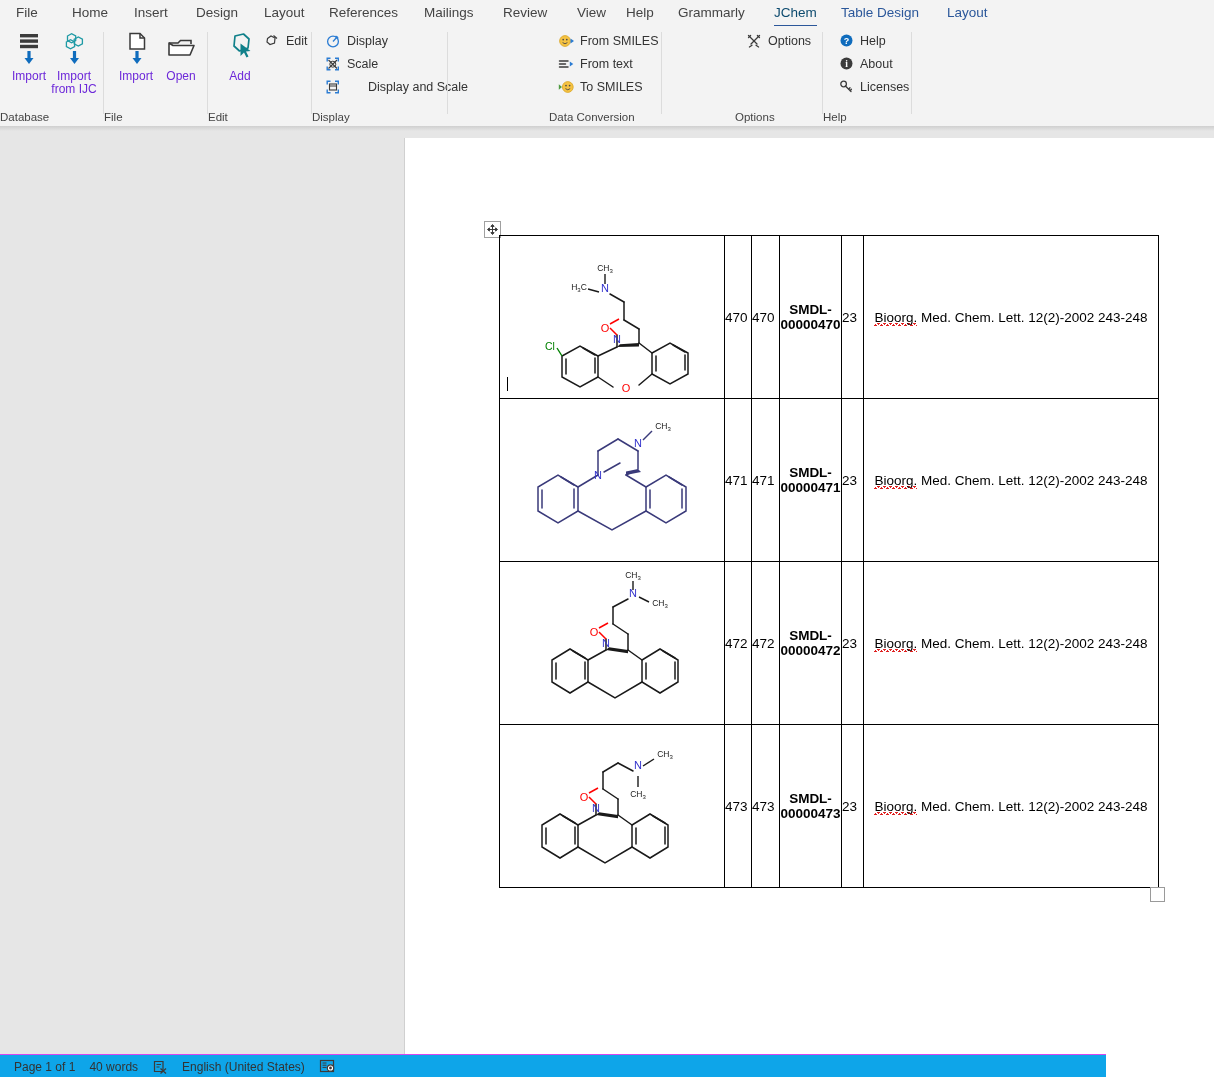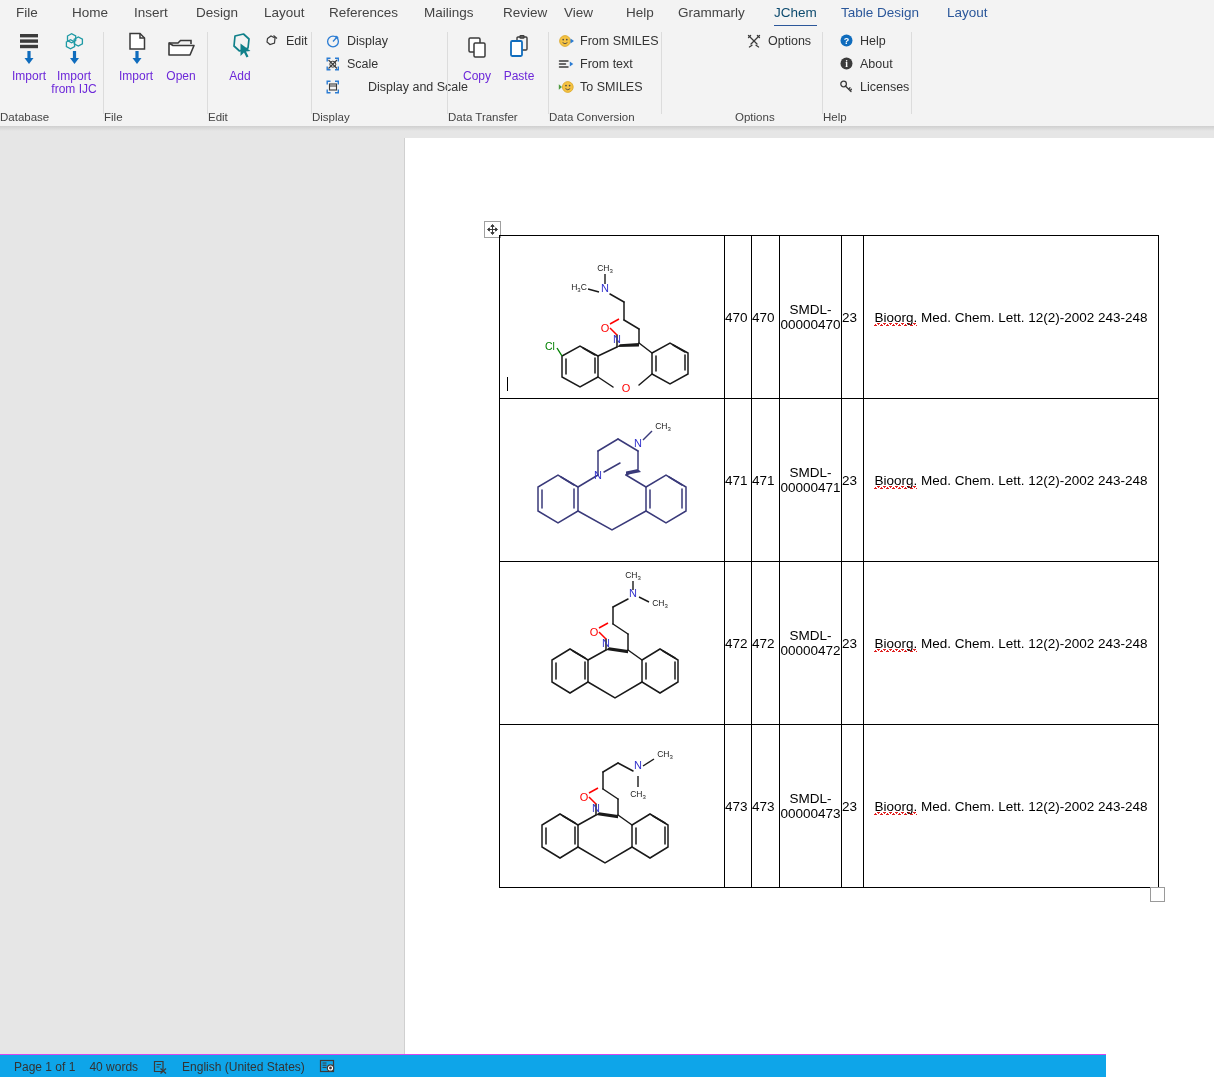--- a/index.html
+++ b/index.html
@@ -100,21 +100,21 @@
     border:1px solid #000000;
     font-size:13.5px;
     color:#000;
     vertical-align:middle;
     padding:0;
     font-family:"Liberation Sans", sans-serif;
   }
   td.c-struct{width:224px;height:162px;position:relative;padding:0;}
   td.c-n1{width:26px;text-align:left;padding-left:1px;}
   td.c-n2{width:27px;text-align:left;padding-left:1px;}
-  td.c-code{width:61px;text-align:center;line-height:15.5px;padding:0 1px;}
+  td.c-code{width:61px;text-align:center;line-height:15.5px;padding:0 1px;font-weight:bold;}
   td.c-num{width:21px;text-align:left;padding-left:2px;}
   td.c-ref{width:294px;text-align:center;padding:0 4px;}
 
   .misspell{
     border-bottom:0;
     background-image:
       radial-gradient(circle at 1.5px 2.4px, #e02020 1.1px, transparent 1.2px),
       radial-gradient(circle at 4.5px 0.8px, #e02020 1.1px, transparent 1.2px);
     background-size:6px 3.4px;
     background-repeat:repeat-x;
@@ -148,21 +148,21 @@
 
   <div id="tabstrip">
       <div class="tab" style="left: 10px;">File</div>
       <div class="tab" style="left: 66px;">Home</div>
       <div class="tab" style="left: 128px;">Insert</div>
       <div class="tab" style="left: 190px;">Design</div>
       <div class="tab" style="left: 258px;">Layout</div>
       <div class="tab" style="left: 323px;">References</div>
       <div class="tab" style="left: 418px;">Mailings</div>
       <div class="tab" style="left: 497px;">Review</div>
-      <div class="tab" style="left: 558px;">View</div>
+      <div class="tab" style="left: 571px;">View</div>
       <div class="tab" style="left: 620px;">Help</div>
       <div class="tab" style="left: 672px;">Grammarly</div>
       <div class="tab active" style="left: 768px;">JChem</div>
       <div class="tab ctx" style="left: 835px;">Table Design</div>
       <div class="tab ctx" style="left: 941px;">Layout</div>
     </div>
 
   <div id="ribbonbody">
 
     <div class="group" style="left:0px;width:104px;">
@@ -282,43 +282,20 @@
               <path d="M14 14.5 h-4 v-1.4 h2.6 v-2.6 h1.4 z"></path>
             </g>
           </svg>
         </span>
         <span>Display and Scale</span>
       </div>
       <div class="glabel">Display</div>
       <div class="gsep"></div>
     </div>
 
-    <div class="group" style="left:448px;width:101px;">
-      <div class="bigbtn" style="left:3px;">
-        <div class="ic">
-          <svg width="30" height="30" viewBox="0 0 30 30">
-            <rect x="7" y="4" width="11" height="14" rx="1.2" fill="#ffffff" stroke="#3b3b3b" stroke-width="1.5"></rect>
-            <rect x="12" y="9" width="11" height="14" rx="1.2" fill="#ffffff" stroke="#3b3b3b" stroke-width="1.5"></rect>
-          </svg>
-        </div>
-        <span class="lbl">Copy</span>
-      </div>
-      <div class="bigbtn" style="left:45px;">
-        <div class="ic">
-          <svg width="30" height="30" viewBox="0 0 30 30">
-            <rect x="13" y="3" width="10" height="13" rx="1" fill="none" stroke="#3b3b3b" stroke-width="1.4"></rect>
-            <rect x="16" y="1.6" width="4" height="2.6" rx="0.6" fill="none" stroke="#3b3b3b" stroke-width="1.2"></rect>
-            <rect x="7" y="7" width="11" height="15" rx="1.2" fill="#ffffff" stroke="#0f6cbd" stroke-width="1.8"></rect>
-          </svg>
-        </div>
-        <span class="lbl">Paste</span>
-      </div>
-      <div class="glabel">Data Transfer</div>
-      <div class="gsep"></div>
-    </div>
 
     <div class="group" style="left:549px;width:113px;">
       <div class="smallbtn" style="left:8px;top:3px;">
         <span class="ic">
           <svg width="17" height="16" viewBox="0 0 17 16">
             <circle cx="7" cy="8" r="5.4" fill="#f5c242" stroke="#d9a522" stroke-width="0.8"></circle>
             <circle cx="5.2" cy="6.6" r="0.85" fill="#4a4a4a"></circle>
             <circle cx="8.8" cy="6.6" r="0.85" fill="#4a4a4a"></circle>
             <path d="M4.6 9.6 Q7 12 9.4 9.6" fill="none" stroke="#4a4a4a" stroke-width="0.9"></path>
             <path d="M12.5 5.5 L16 8 L12.5 10.5 Z" fill="#2b7cd3"></path>

